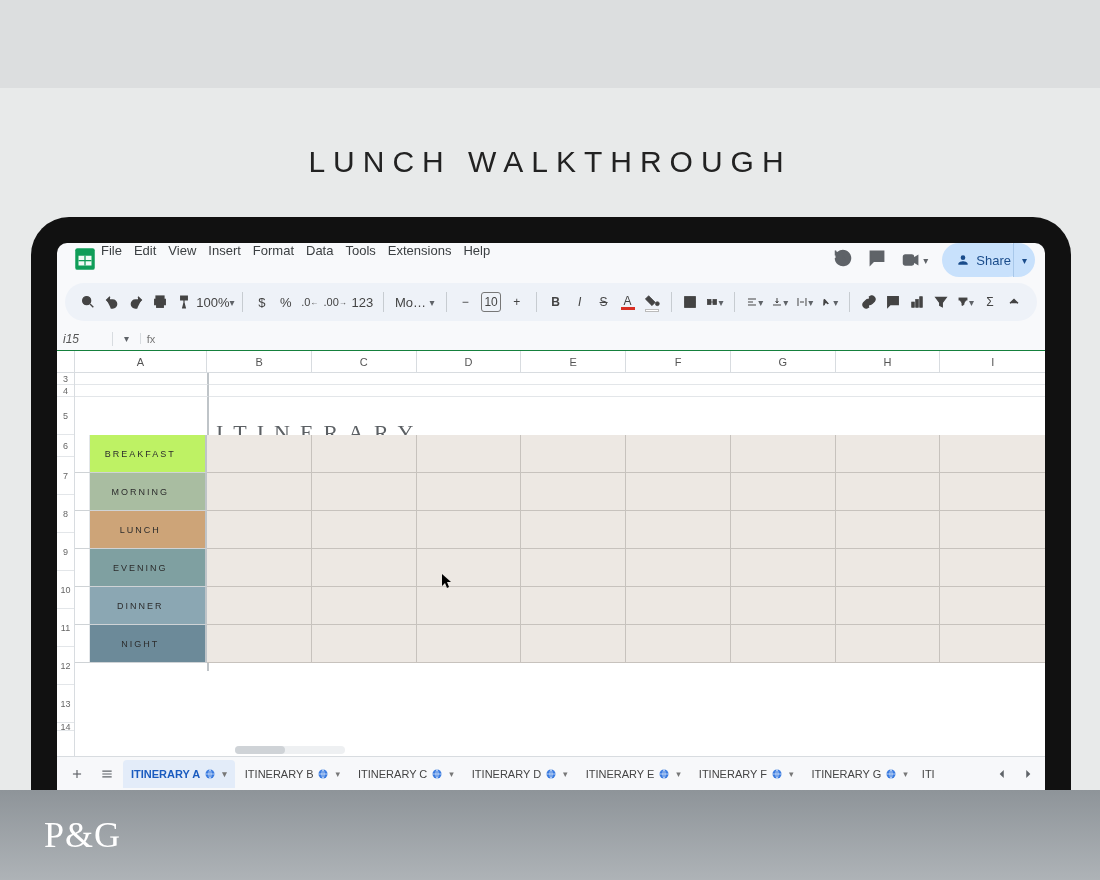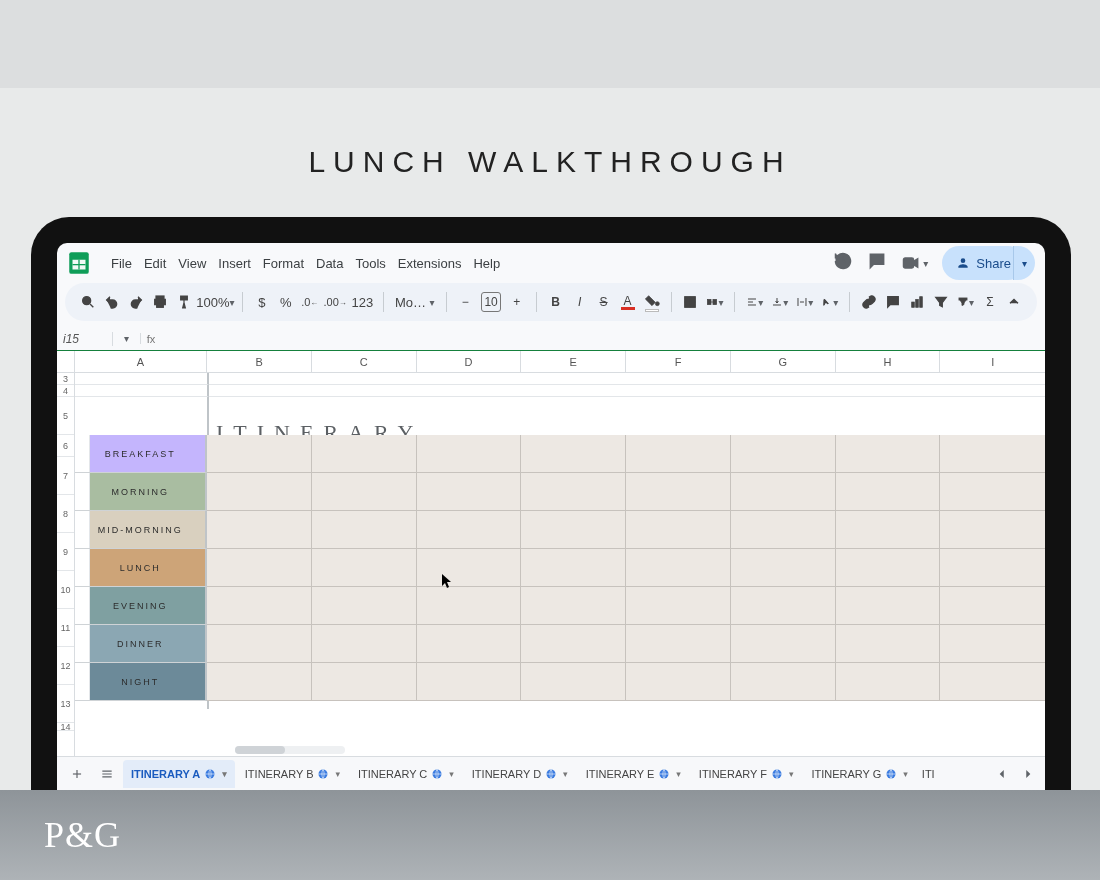--- a/index.html
+++ b/index.html
@@ -8,21 +8,21 @@
   .top-band { height: 88px; background: #dcdedf; }
   .dotted-rule { height: 2px; background-image: radial-gradient(circle, #7a7a7a 0.6px, transparent 0.7px); background-size: 4px 2px; background-repeat: repeat-x; }
 
   .page-title { text-align: center; font-family: "Helvetica Neue", Arial, sans-serif; font-weight: 500; letter-spacing: 8px; font-size: 30px; color: #222; margin-top: 55px; }
 
   
   .device { position: absolute; left: 31px; top: 217px; width: 1040px; height: 573px; background: #111; border-radius: 38px 38px 0 0; padding: 26px 26px 0 26px; }
   .screen { width: 100%; height: 100%; background: #f8f9fb; border-radius: 10px 10px 0 0; overflow: hidden; display: flex; flex-direction: column; position: relative; }
 
   
-  .appbar { height: 40px; display: flex; align-items: center; padding: 0 10px 0 6px; gap: 16px; }
+  .appbar { height: 40px; display: flex; align-items: flex-start; padding: 0 10px 0 12px; gap: 0; }
   .logo-chip { width: 32px; height: 32px; display:flex; align-items:center; justify-content:center; }
   .logo-chip svg { width: 26px; height: 26px; }
   .menus { display: flex; gap: 12px; font-size: 13px; color: #3c4043; }
   .menus span { cursor: default; }
   .appbar-right { margin-left: auto; display: flex; align-items: center; gap: 14px; }
   .ic { width: 20px; height: 20px; fill: #5f6368; stroke: #5f6368; }
   .chev { font-size: 10px; color: #5f6368; }
   .share-btn { display:flex; align-items:center; gap:6px; background:#c8e1fc; color:#1a4c8b; font-size:13px; font-weight:500; height:34px; padding:0 14px; border-radius:20px; }
   .share-split { width:22px; height:34px; background:#c8e1fc; border-radius:0 20px 20px 0; margin-left:-12px; display:flex; align-items:center; justify-content:center; font-size:10px; color:#1a4c8b; border-left:1px solid #a8c8ea; }
 
@@ -371,48 +371,35 @@
               <div class="acell"></div>
               <div class="fill"></div>
             </div>
           <div class="title-row">
             <div class="acell"></div>
             <div class="title-cell">ITINERARY</div>
           </div>
 
           <div id="slots-container">
               <div class="slot-row">
-                <div class="slot-label" style="background: #c4b5fd;">
+                <div class="slot-label" style="background: #bef264;">
                   <span>BREAKFAST</span>
                 </div>
                 <div class="slot-cell"></div>
                 <div class="slot-cell"></div>
                 <div class="slot-cell"></div>
                 <div class="slot-cell"></div>
                 <div class="slot-cell"></div>
                 <div class="slot-cell"></div>
                 <div class="slot-cell"></div>
                 <div class="slot-cell" style="border-right: none;"></div>
               </div>
               <div class="slot-row">
                 <div class="slot-label" style="background: rgb(169, 189, 161);">
                   <span>MORNING</span>
-                </div>
-                <div class="slot-cell"></div>
-                <div class="slot-cell"></div>
-                <div class="slot-cell"></div>
-                <div class="slot-cell"></div>
-                <div class="slot-cell"></div>
-                <div class="slot-cell"></div>
-                <div class="slot-cell"></div>
-                <div class="slot-cell" style="border-right: none;"></div>
-              </div>
-              <div class="slot-row">
-                <div class="slot-label" style="background: rgb(217, 208, 191);">
-                  <span>MID-MORNING</span>
                 </div>
                 <div class="slot-cell"></div>
                 <div class="slot-cell"></div>
                 <div class="slot-cell"></div>
                 <div class="slot-cell"></div>
                 <div class="slot-cell"></div>
                 <div class="slot-cell"></div>
                 <div class="slot-cell"></div>
                 <div class="slot-cell" style="border-right: none;"></div>
               </div>

